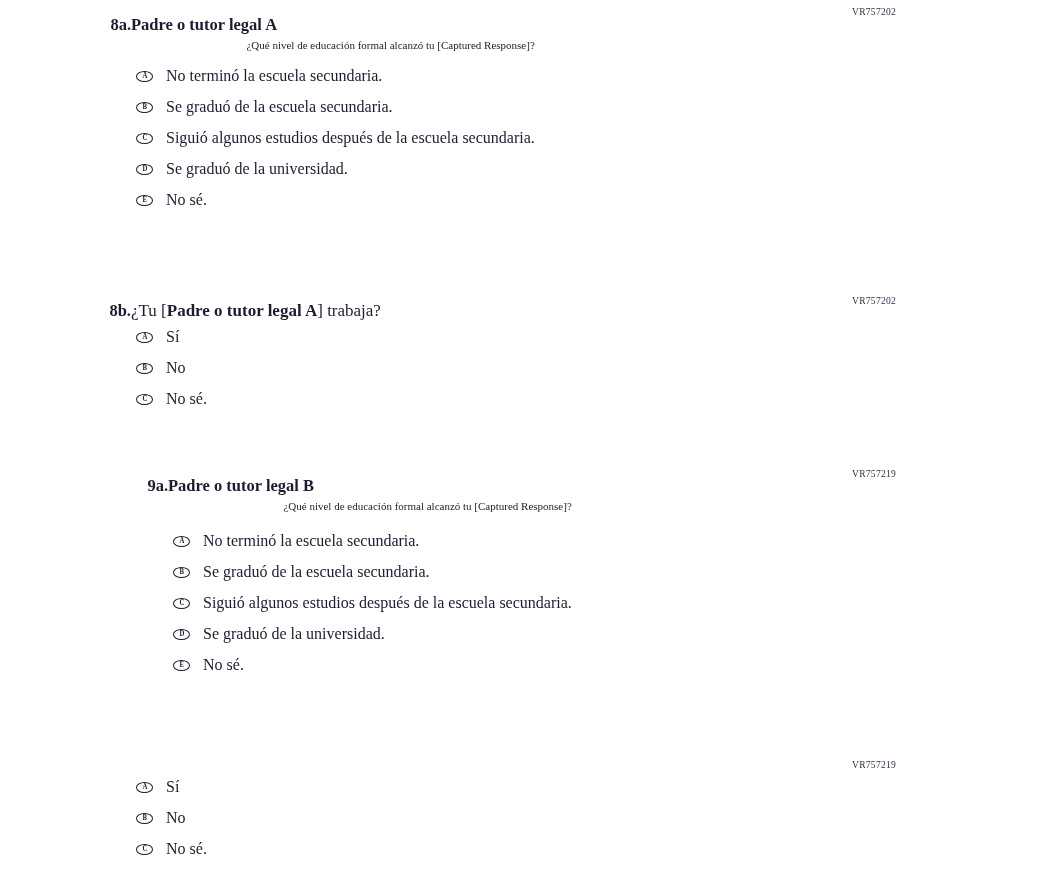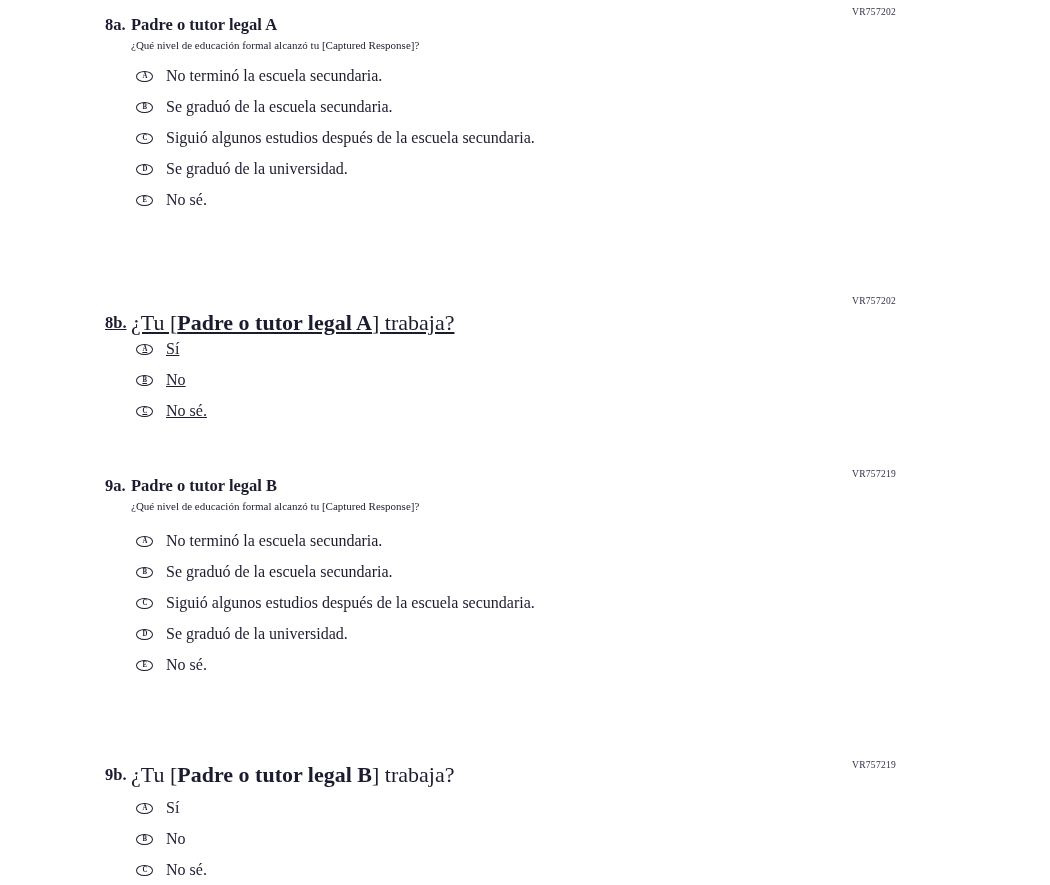--- a/index.html
+++ b/index.html
@@ -6,33 +6,33 @@
   body {
     width: 1050px; height: 885px;
     background: #ffffff;
     font-family: "Liberation Serif", serif;
     color: #1c1c30;
     position: relative;
     overflow: hidden;
   }
   .page { position: absolute; inset: 0; border-radius: 6px; }
 
-  .qsection { position: absolute; left: 105px; }
+  .qsection { position: absolute; left: 105px; text-align: right; }
   .s0 { top: 14px; }
-  .s1 { top: 312px; text-decoration: underline; }
-  .s2 { top: 475px; }
+  .s1 { top: 300px; }
+  .s2 { top: 475px; margin-left: 37px; }
   .s3 { top: 764px; }
 
   .q-line { display: flex; line-height: 21px; }
   .q-num {
     font-weight: bold; font-size: 16.5px;
     width: 26px; flex: none;
   }
   .q-title { font-weight: bold; font-size: 16.5px; white-space: nowrap; }
-  .q-mixed { font-size: 22px; white-space: nowrap; }
+  .q-mixed { font-size: 17px; white-space: nowrap; }
   .q-mixed .bold { font-weight: bold; }
   .q-sub {
     margin-left: 26px; font-size: 11px;
     line-height: 21px; white-space: nowrap;
   }
 
   .options { margin-left: 31px; }
   .s0 .options { margin-top: 10px; }
   .s1 .options { margin-top: 6px; }
   .s2 .options { margin-top: 14px; }
@@ -177,24 +177,20 @@
         <span class="oval">
             <span>E</span>
           </span>
         <span class="option-label">No sé.</span>
       </div>
     </div>
   </section>
 
   <span class="code c3">VR757219</span>
   <section class="qsection s3">
-    <div class="q-line">
-      <span class="q-num">9b.</span>
-      <span class="q-mixed"><span>¿Tu [</span><span class="bold">Padre o tutor legal B</span><span>] trabaja?</span></span>
-    </div>
     <div class="options">
       <div class="option">
         <span class="oval">
             <span>A</span>
           </span>
         <span class="option-label">Sí</span>
       </div>
       <div class="option">
         <span class="oval">
             <span>B</span>

